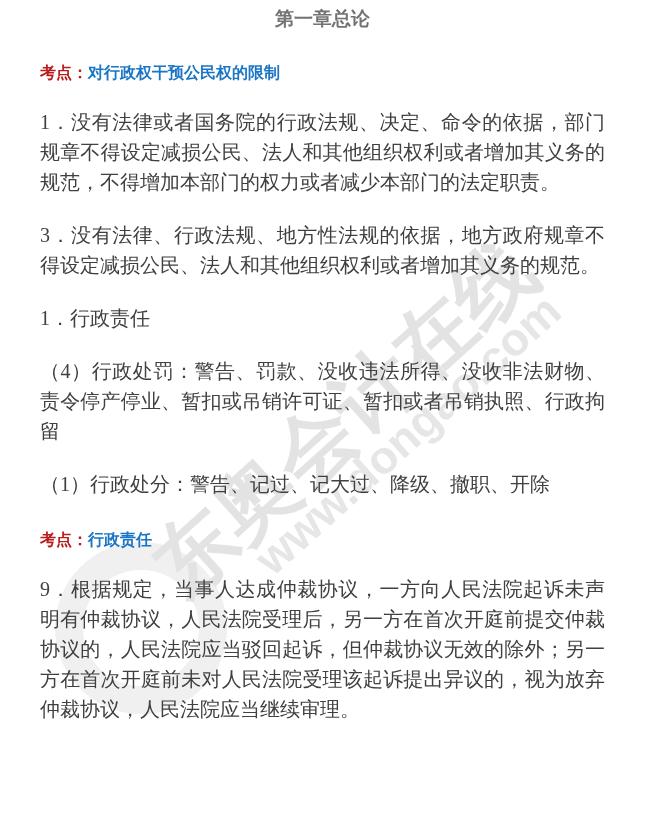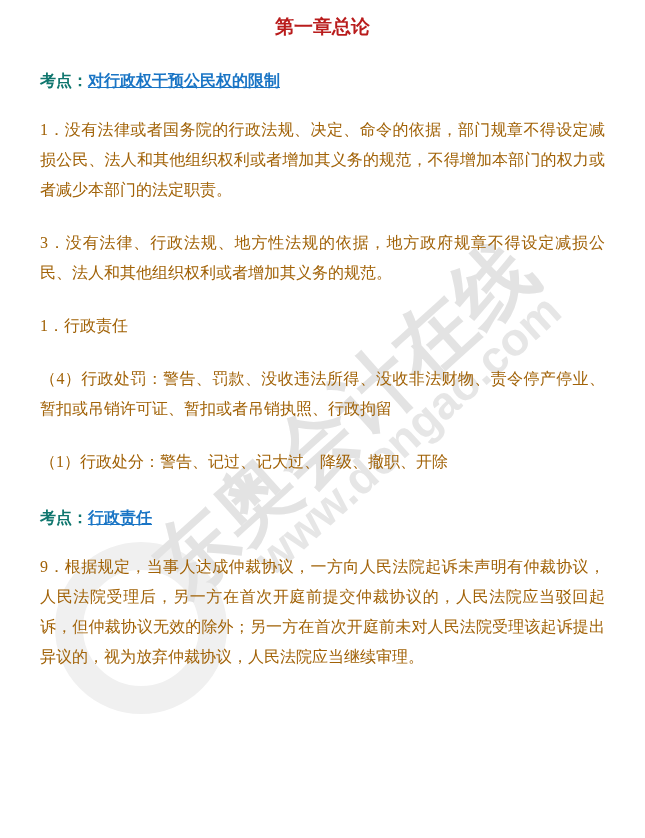--- a/index.html
+++ b/index.html
@@ -66,42 +66,42 @@
     border: 28px solid #f0f0f0;
     border-radius: 50%;
     box-sizing: border-box;
   }
   
   .content {
     position: relative;
     z-index: 1;
   }
   .doc-title {
-    margin: 8px;
+    margin: 0;
     text-align: center;
     font-family: "Liberation Sans", "DejaVu Sans", sans-serif;
     font-size: 19px;
     font-weight: bold;
     line-height: 26px;
-    color: #b91c1c;
+    color: #737373;
   }
   .kp {
     margin: 30px 0 0 0;
     font-family: "Liberation Sans", "DejaVu Sans", sans-serif;
     font-size: 16px;
     font-weight: bold;
     line-height: 22px;
   }
-  .kp-prefix { color: #0f766e; }
-  .kp-text   { color: #1a75c5; text-decoration: underline; }
+  .kp-prefix { color: #b91c1c; }
+  .kp-text   { color: #1a75c5; }
   .content p {
     margin: 23px 0 0 0;
-    font-size: 16px;
+    font-size: 20px;
     line-height: 30px;
-    color: #a16207;
+    color: #404040;
     text-align: justify;
   }
   .content section { margin: 0; }
 </style>
 </head>
 <body>
 
 <div class="page">
 
   <div class="watermark" aria-hidden="true">

